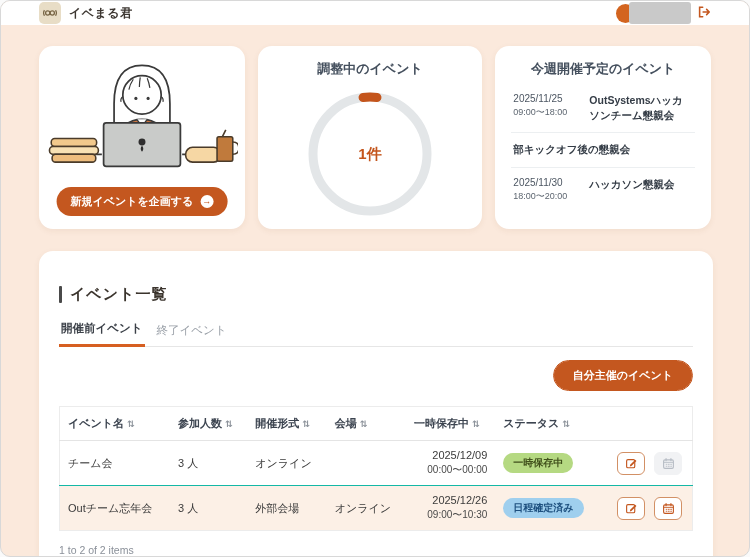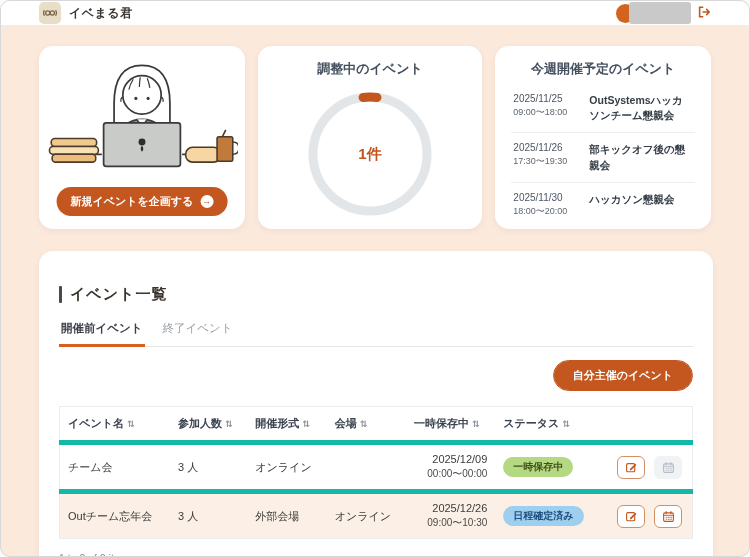--- a/index.html
+++ b/index.html
@@ -57,36 +57,36 @@
   .up-item:last-child{ border-bottom:none; }
   .up-when{ width:66px; flex:none; }
   .up-date{ font-size:10px; color:#4c5662; }
   .up-time{ font-size:9px; color:#5d6670; margin-top:2px; }
   .up-title{ font-size:10.5px; font-weight:bold; color:#343c46; line-height:1.45; }
   
   .card-list{ width:674px; height:338px; padding:34px 20px 0 20px; }
   .list-title{ display:flex; align-items:center; gap:8px; }
   .list-title .bar{ width:3px; height:17px; background:#4a4a4a; border-radius:1px; }
   .list-title .txt{ font-size:15px; font-weight:bold; color:#3b342d; letter-spacing:1px; }
-  .tabs{ display:flex; gap:16px; margin-top:17px; border-bottom:1px solid #e6e6e6; }
+  .tabs{ display:flex; gap:10px; margin-top:17px; border-bottom:1px solid #e6e6e6;align-items:flex-end; }
   .tab{ font-size:11.5px; padding:0 2px 8px 2px; color:#9aa0a8; cursor:pointer; }
   .tab.active{ color:#3b4048; font-weight:bold; border-bottom:3px solid #d65f21; margin-bottom:-1px; }
   .filter-row{ display:flex; justify-content:flex-end; margin-top:13px; }
   .filter-toggle{ display:inline-flex; border:1px solid #c4571f; border-radius:999px; overflow:hidden; background:#fff;flex-direction:column; }
   .seg{ font-size:11px; font-weight:bold; padding:7px 19px; color:#b05523; cursor:pointer; background:transparent; border:none; font-family:inherit; }
   .seg.active{ background:#c4571f; color:#fff; }
   
   .tbl{ width:100%; border-collapse:collapse; margin-top:15px; border:1px solid #ececec; }
   .tbl th{
     font-size:11px; font-weight:bold; color:#3c4450; text-align:left;
     padding:9px 8px; border-bottom:1px solid #e4e4e4; white-space:nowrap; cursor:pointer;
   }
   .sort{ font-size:9px; color:#8d939b; margin-left:3px; }
   .tbl td{ font-size:11px; color:#3b3b3b; padding:8px 8px; vertical-align:middle; }
-  .tbl tbody tr{ border-top:5px solid #14b8a6; }
+  .tbl tbody tr{ border-top:1px solid #14b8a6; }
   .tbl tbody tr.alt{ background:#fcf0e6; }
   td.dt{ text-align:right; white-space:nowrap; }
   .dt .d{ font-size:11px; color:#3b3b3b; }
   .dt .t{ font-size:10px; color:#4a4a4a; margin-top:2px; }
   .badge{ display:inline-block; font-size:10px; font-weight:bold; padding:3px 10px; border-radius:999px; white-space:nowrap; }
   .badge.draft{ background:#b5d982; color:#41511c; }
   .badge.confirmed{ background:#9fcfee; color:#1d4f7e; }
   td.acts{ }
   .acts-inner{ display:flex; gap:9px; justify-content:flex-end; padding-right:2px; }
   .icon-btn{
@@ -190,24 +190,20 @@
         <div class="card-head">今週開催予定のイベント</div>
         <div class="up-list">
             <div class="up-item">
               <div class="up-when">
                 <div class="up-date">2025/11/25</div>
                 <div class="up-time">09:00〜18:00</div>
               </div>
               <div class="up-title">OutSystemsハッカソンチーム懇親会</div>
             </div>
             <div class="up-item">
-              <div class="up-when">
-                <div class="up-date">2025/11/26</div>
-                <div class="up-time">17:30〜19:30</div>
-              </div>
               <div class="up-title">部キックオフ後の懇親会</div>
             </div>
             <div class="up-item">
               <div class="up-when">
                 <div class="up-date">2025/11/30</div>
                 <div class="up-time">18:00〜20:00</div>
               </div>
               <div class="up-title">ハッカソン懇親会</div>
             </div>
           </div>

